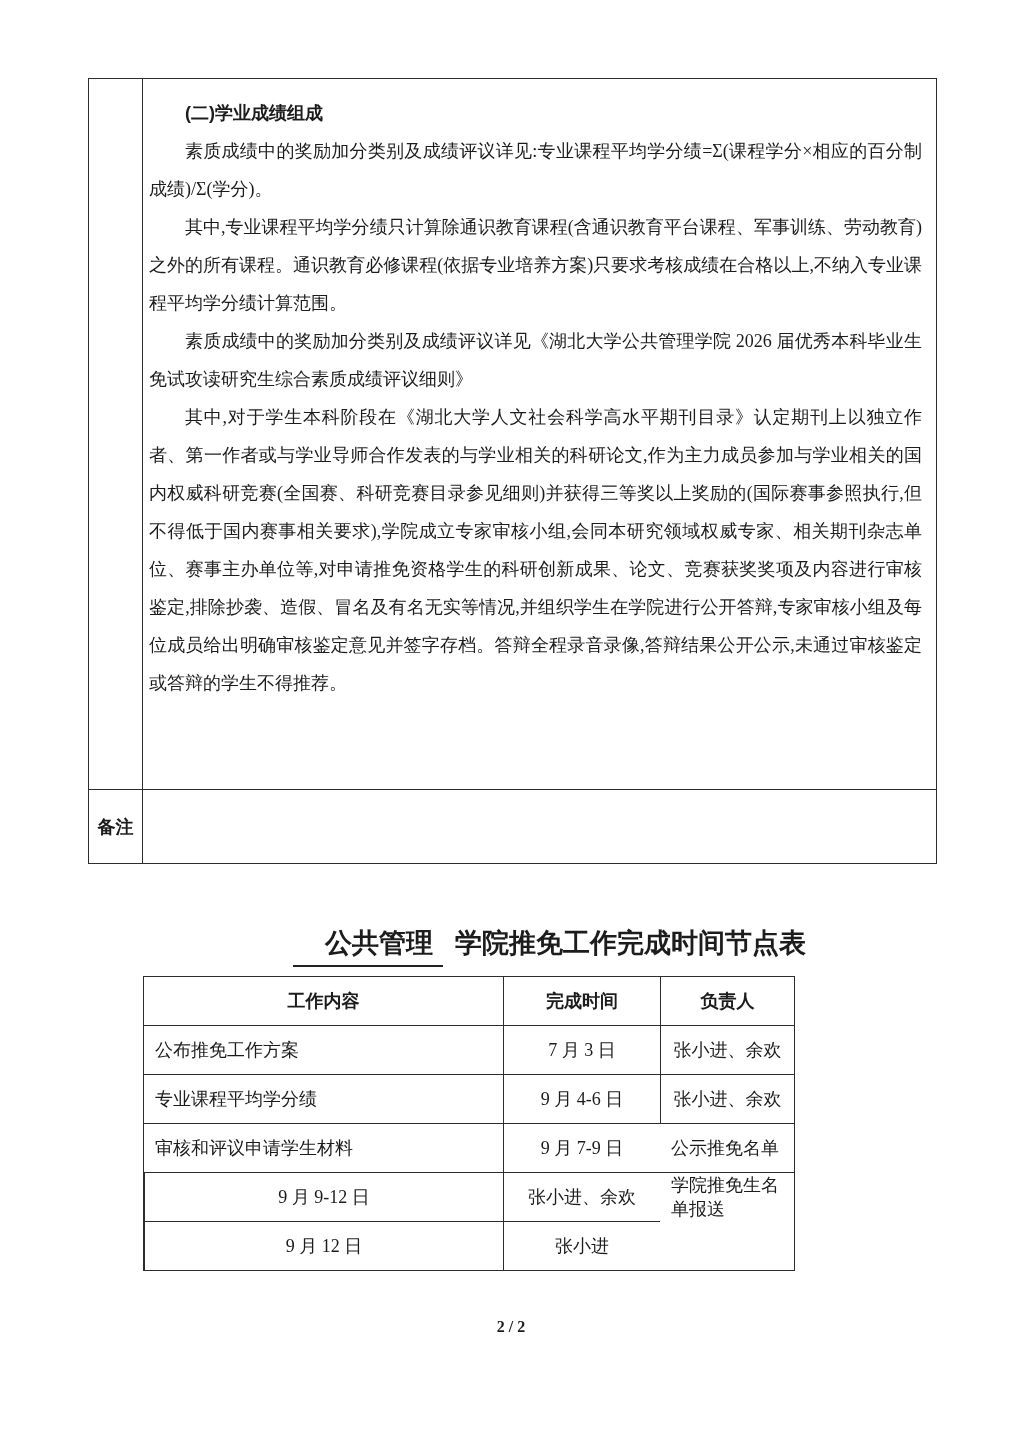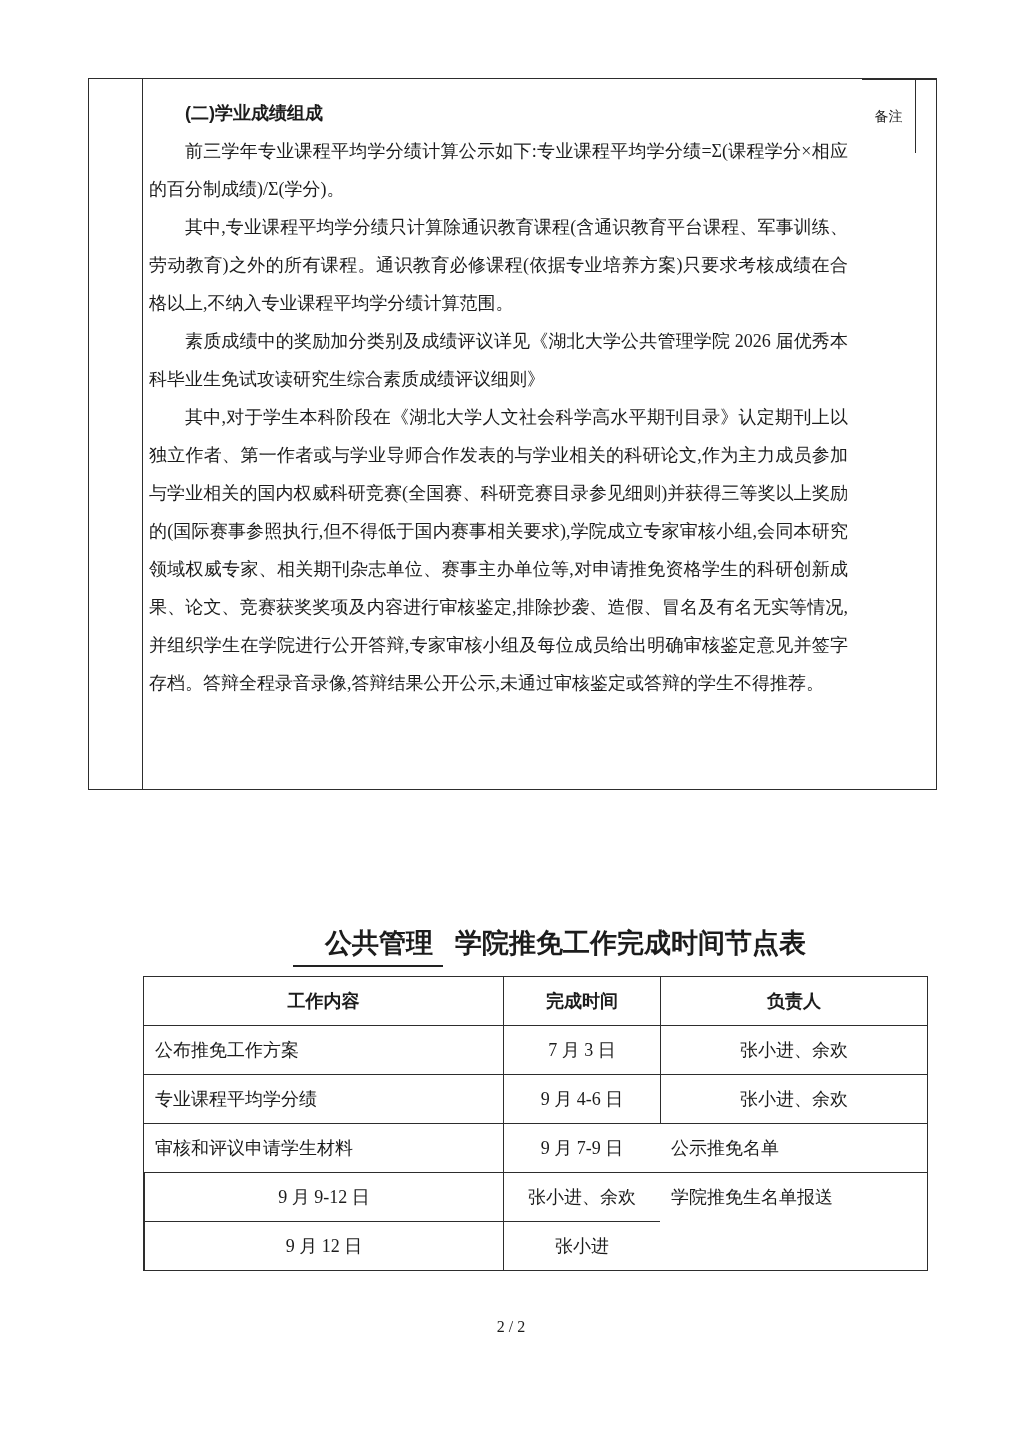--- a/index.html
+++ b/index.html
@@ -10,31 +10,31 @@
     position: relative;
     font-family: "Liberation Serif", "DejaVu Serif", serif;
     color: #1c1c1c;
   }
 
   
   .t1 {
     position: absolute; left: 88px; top: 78px;
     width: 849px;
     border: 1.5px solid #2d2d2d;
-    display: flex; flex-direction: row;
+    display: flex; flex-direction: column;
     background: #fff;
   }
   .t1-row { display: flex; }
   .t1-rowA { height: 710px; }
   .t1-rowB { height: 74px; border-top: 1.5px solid #2d2d2d; }
   .t1-label {
     flex: 0 0 54px; width: 54px;
     border-right: 1.5px solid #2d2d2d;
     display: flex; align-items: center; justify-content: center;
-    font-size: 14px; font-weight: normal;
+    font-size: 18px; font-weight: bold;
   }
   .t1-content { flex: 1; padding: 15px 14px 0 6px; overflow: hidden; }
 
   .para {
     margin: 0;
     font-size: 18px; line-height: 38px;
     text-indent: 2em;
     text-align: justify;
     text-justify: inter-ideograph;
   }
@@ -58,21 +58,21 @@
   }
   .title .blank {
     display: inline-block;
     border-bottom: 2.5px solid #222222;
     padding: 0 10px 1px 32px;
     margin-right: 12px;
   }
 
   
   .t2 {
-    position: absolute; left: 143px; top: 976px; width: 785px;
+    position: absolute; left: 143px; top: 976px; width: 652px;
     border: 1.5px solid #2d2d2d;
     display: grid;
     grid-template-columns: 359px 157px 1fr;
     background: #fff;
   }
   .t2 > div {
     border-top: 1.5px solid #2d2d2d;
     border-left: 1.5px solid #2d2d2d;
     display: flex; align-items: center; justify-content: center;
     height: 49px;
@@ -83,32 +83,32 @@
   .t2 > div.head {
     font-weight: bold;
     font-family: "Liberation Sans", "DejaVu Sans", sans-serif;
   }
   .t2 > div.cell-left { justify-content: flex-start; padding-left: 11px; }
 
   
   .pagenum {
     position: absolute; left: 0; top: 1318px; width: 1022px;
     text-align: center;
-    font-size: 16px; font-weight: normal;
+    font-size: 16px; font-weight: bold;
   }
 </style>
 </head>
 <body>
 
 <div class="t1">
   <div class="t1-row t1-rowA">
     <div class="t1-label"></div>
     <div class="t1-content">
       <p class="hd first">(二)学业成绩组成</p>
-      <p class="para">前三学年专业课程平均学分绩计算公示如下:专业课程平均学分绩=Σ(课程学分×相应的百分制成绩)/Σ(学分)。</p>
+      <p class="para">素质成绩中的奖励加分类别及成绩评议详见:专业课程平均学分绩=Σ(课程学分×相应的百分制成绩)/Σ(学分)。</p>
       <p class="para">其中,专业课程平均学分绩只计算除通识教育课程(含通识教育平台课程、军事训练、劳动教育)之外的所有课程。通识教育必修课程(依据专业培养方案)只要求考核成绩在合格以上,不纳入专业课程平均学分绩计算范围。</p>
       <p class="para">素质成绩中的奖励加分类别及成绩评议详见《湖北大学公共管理学院 2026 届优秀本科毕业生免试攻读研究生综合素质成绩评议细则》</p>
       <p class="para">其中,对于学生本科阶段在《湖北大学人文社会科学高水平期刊目录》认定期刊上以独立作者、第一作者或与学业导师合作发表的与学业相关的科研论文,作为主力成员参加与学业相关的国内权威科研竞赛(全国赛、科研竞赛目录参见细则)并获得三等奖以上奖励的(国际赛事参照执行,但不得低于国内赛事相关要求),学院成立专家审核小组,会同本研究领域权威专家、相关期刊杂志单位、赛事主办单位等,对申请推免资格学生的科研创新成果、论文、竞赛获奖奖项及内容进行审核鉴定,排除抄袭、造假、冒名及有名无实等情况,并组织学生在学院进行公开答辩,专家审核小组及每位成员给出明确审核鉴定意见并签字存档。答辩全程录音录像,答辩结果公开公示,未通过审核鉴定或答辩的学生不得推荐。</p>
     </div>
   </div>
   <div class="t1-row t1-rowB">
     <div class="t1-label">备注</div>
     <div class="t1-content"></div>
   </div>
 </div>

